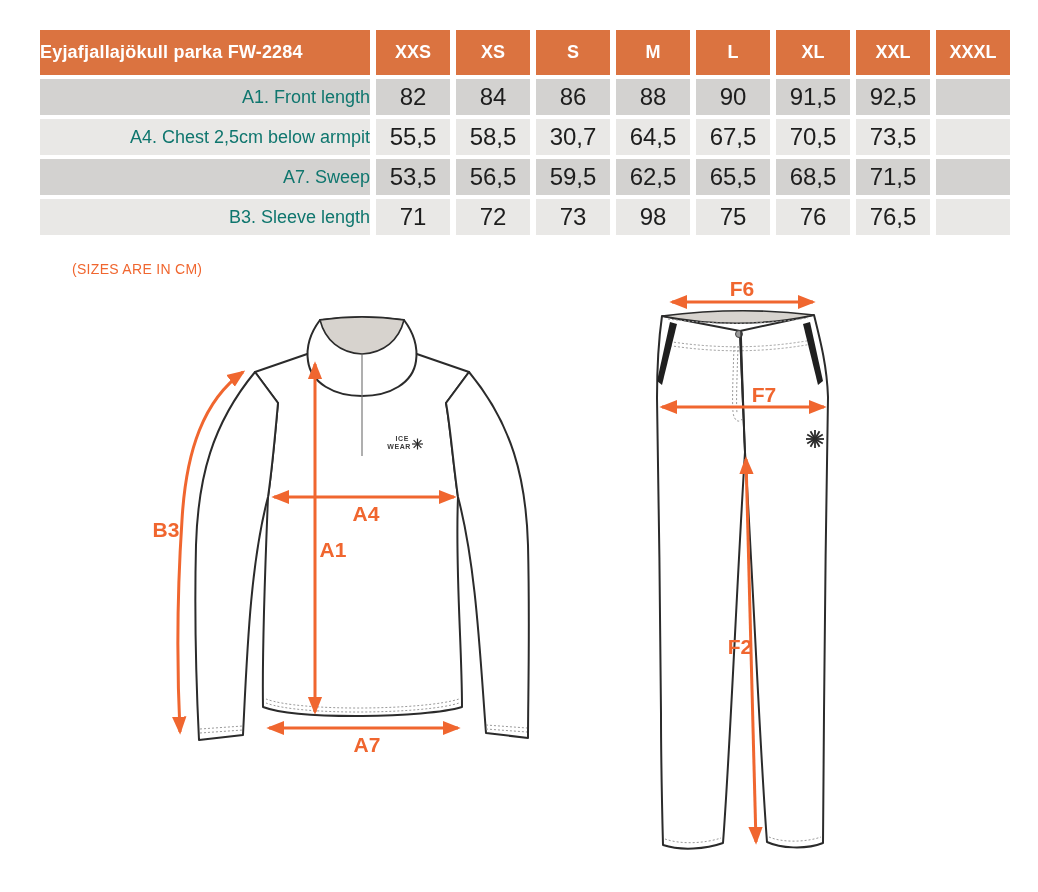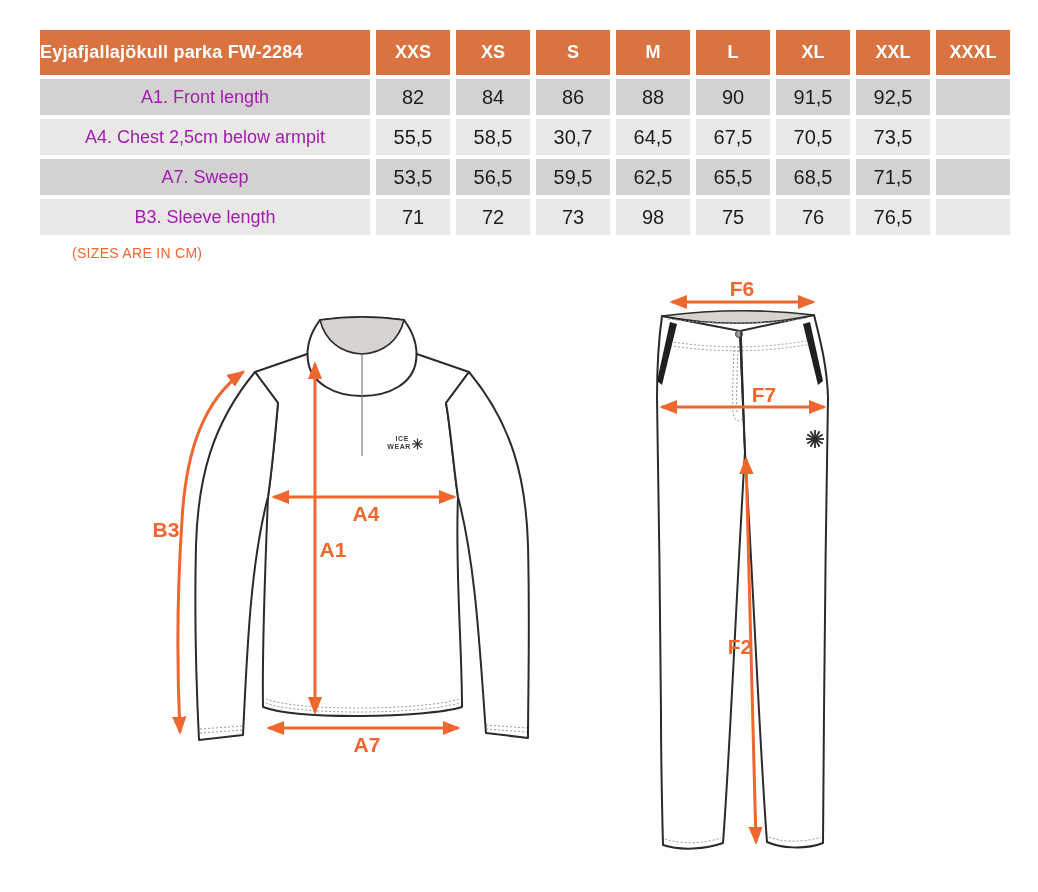--- a/index.html
+++ b/index.html
@@ -19,30 +19,30 @@
   .product-head{
     width:330px;height:45px;background:var(--header-bg);
     color:#ffffff;font-size:18px;font-weight:bold;text-align:left;
     padding-left:40px;letter-spacing:.2px;
   }
   .size-head{
     width:74px;height:45px;background:var(--header-bg);
     color:#ffffff;font-size:18px;font-weight:bold;text-align:center;
   }
   .label-cell{
-    height:36px;font-size:18px;color:#a21caf;text-align:center;padding-left:40px;
+    height:36px;font-size:18px;color:#0f766e;text-align:right;padding-left:40px;
   }
   .value-cell{
-    height:36px;font-size:20px;color:#1d1d1d;text-align:center;
+    height:36px;font-size:24px;color:#1d1d1d;text-align:center;
   }
   tr.row-dark td{background:#d3d2d0;}
   tr.row-light td{background:#e9e8e6;margin-left:15px;}
   
   .units-note{
-    position:absolute;left:72px;top:245px;
+    position:absolute;left:72px;top:261px;
     font-size:14px;letter-spacing:.3px;color:var(--accent);
   }
   
   svg.diagram{position:absolute;left:0;top:0;}
   .garment{fill:#ffffff;stroke:#2b2b2b;stroke-width:2;stroke-linejoin:round;}
   .garment-thin{fill:none;stroke:#2b2b2b;stroke-width:1.5;}
   .inner-gray{fill:#d7d3ce;stroke:#2b2b2b;stroke-width:1.6;}
   .stitch{fill:none;stroke:#9a9a9a;stroke-width:1;stroke-dasharray:2 2;}
   .zipper{stroke:#7a7a7a;stroke-width:1.2;}
   .dim{fill:none;stroke:var(--accent);stroke-width:3;}

